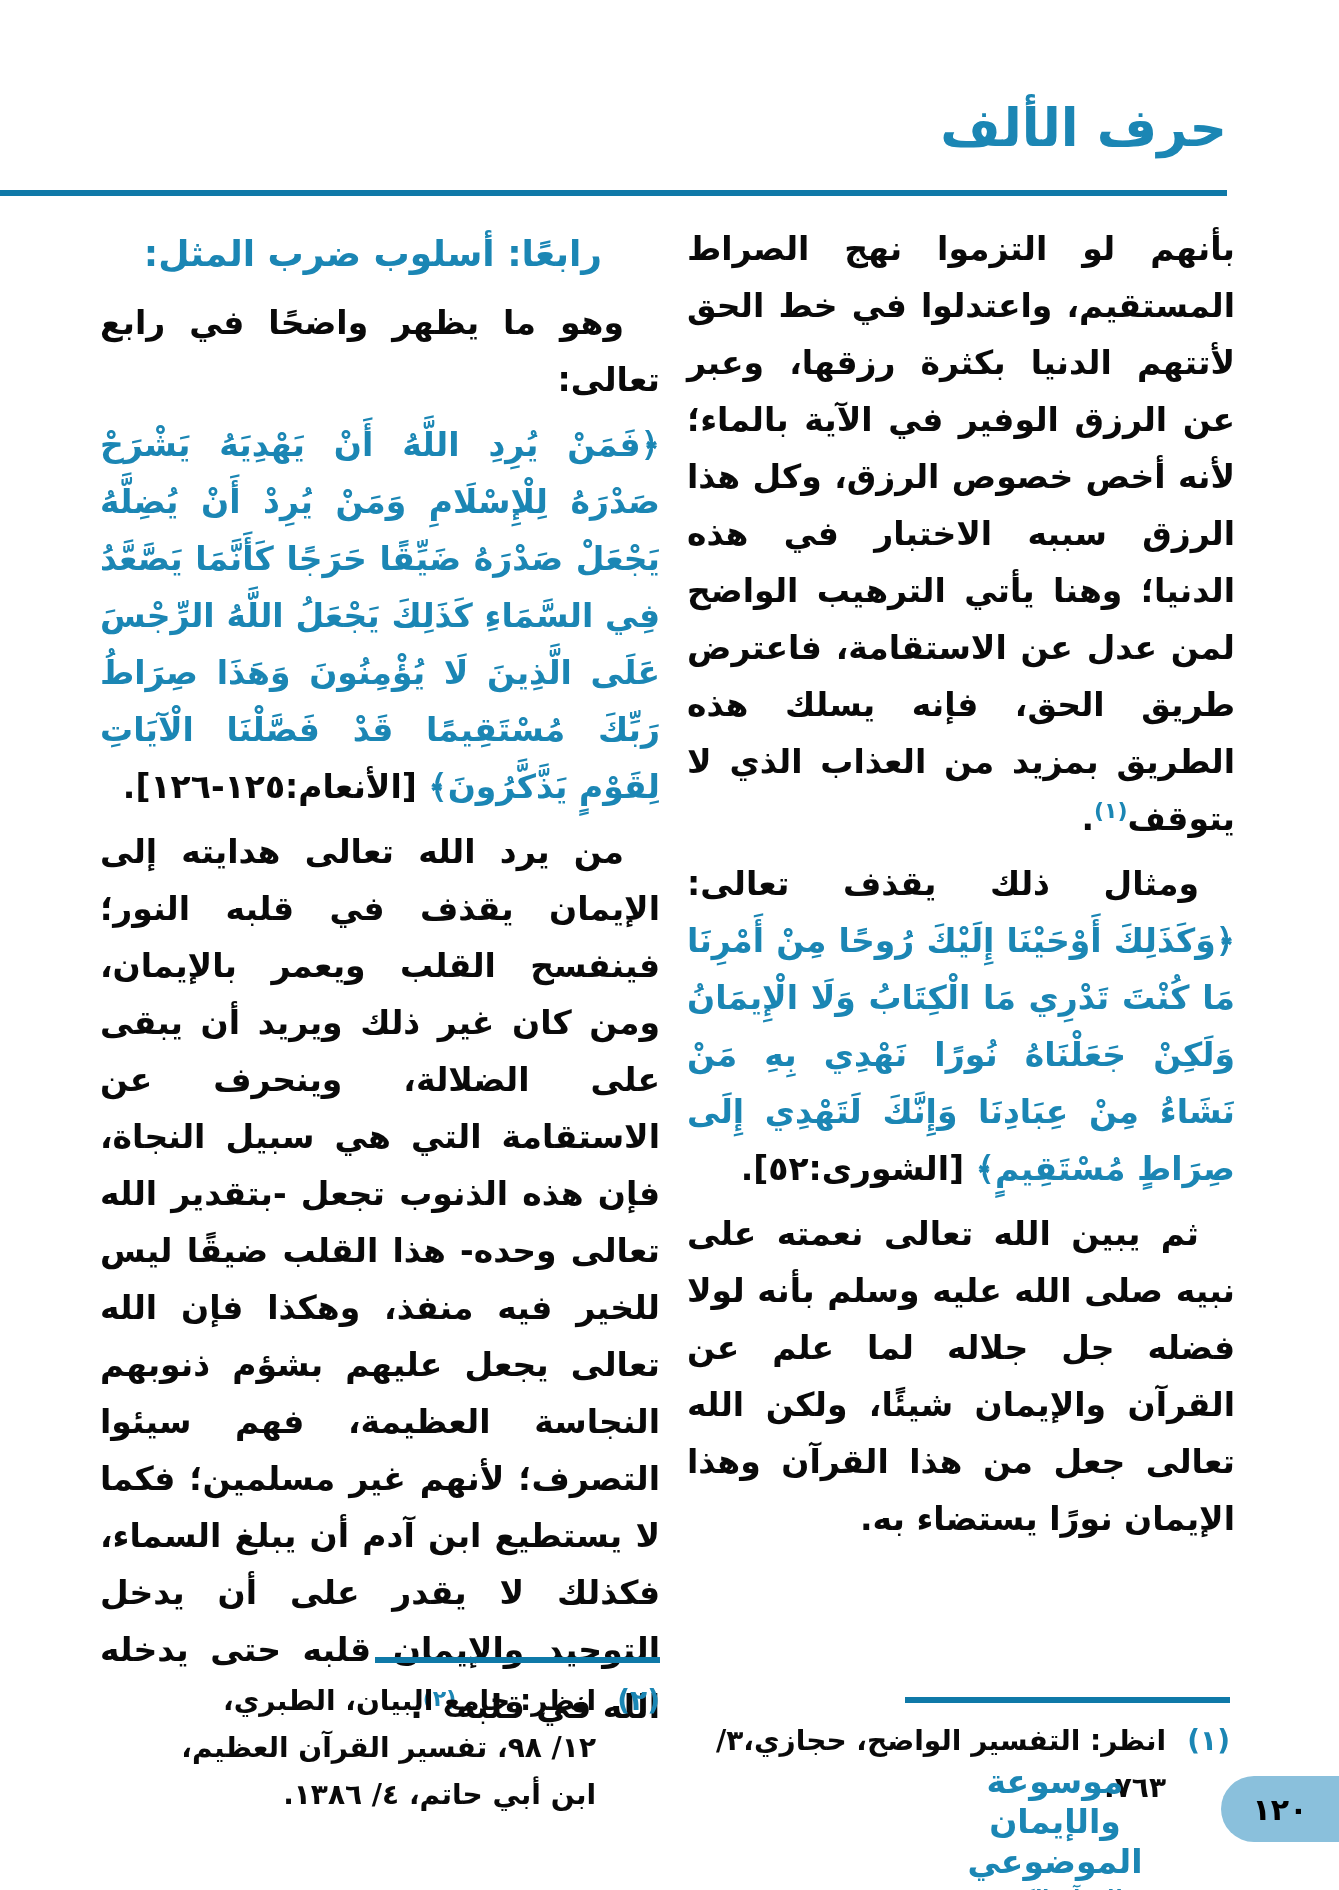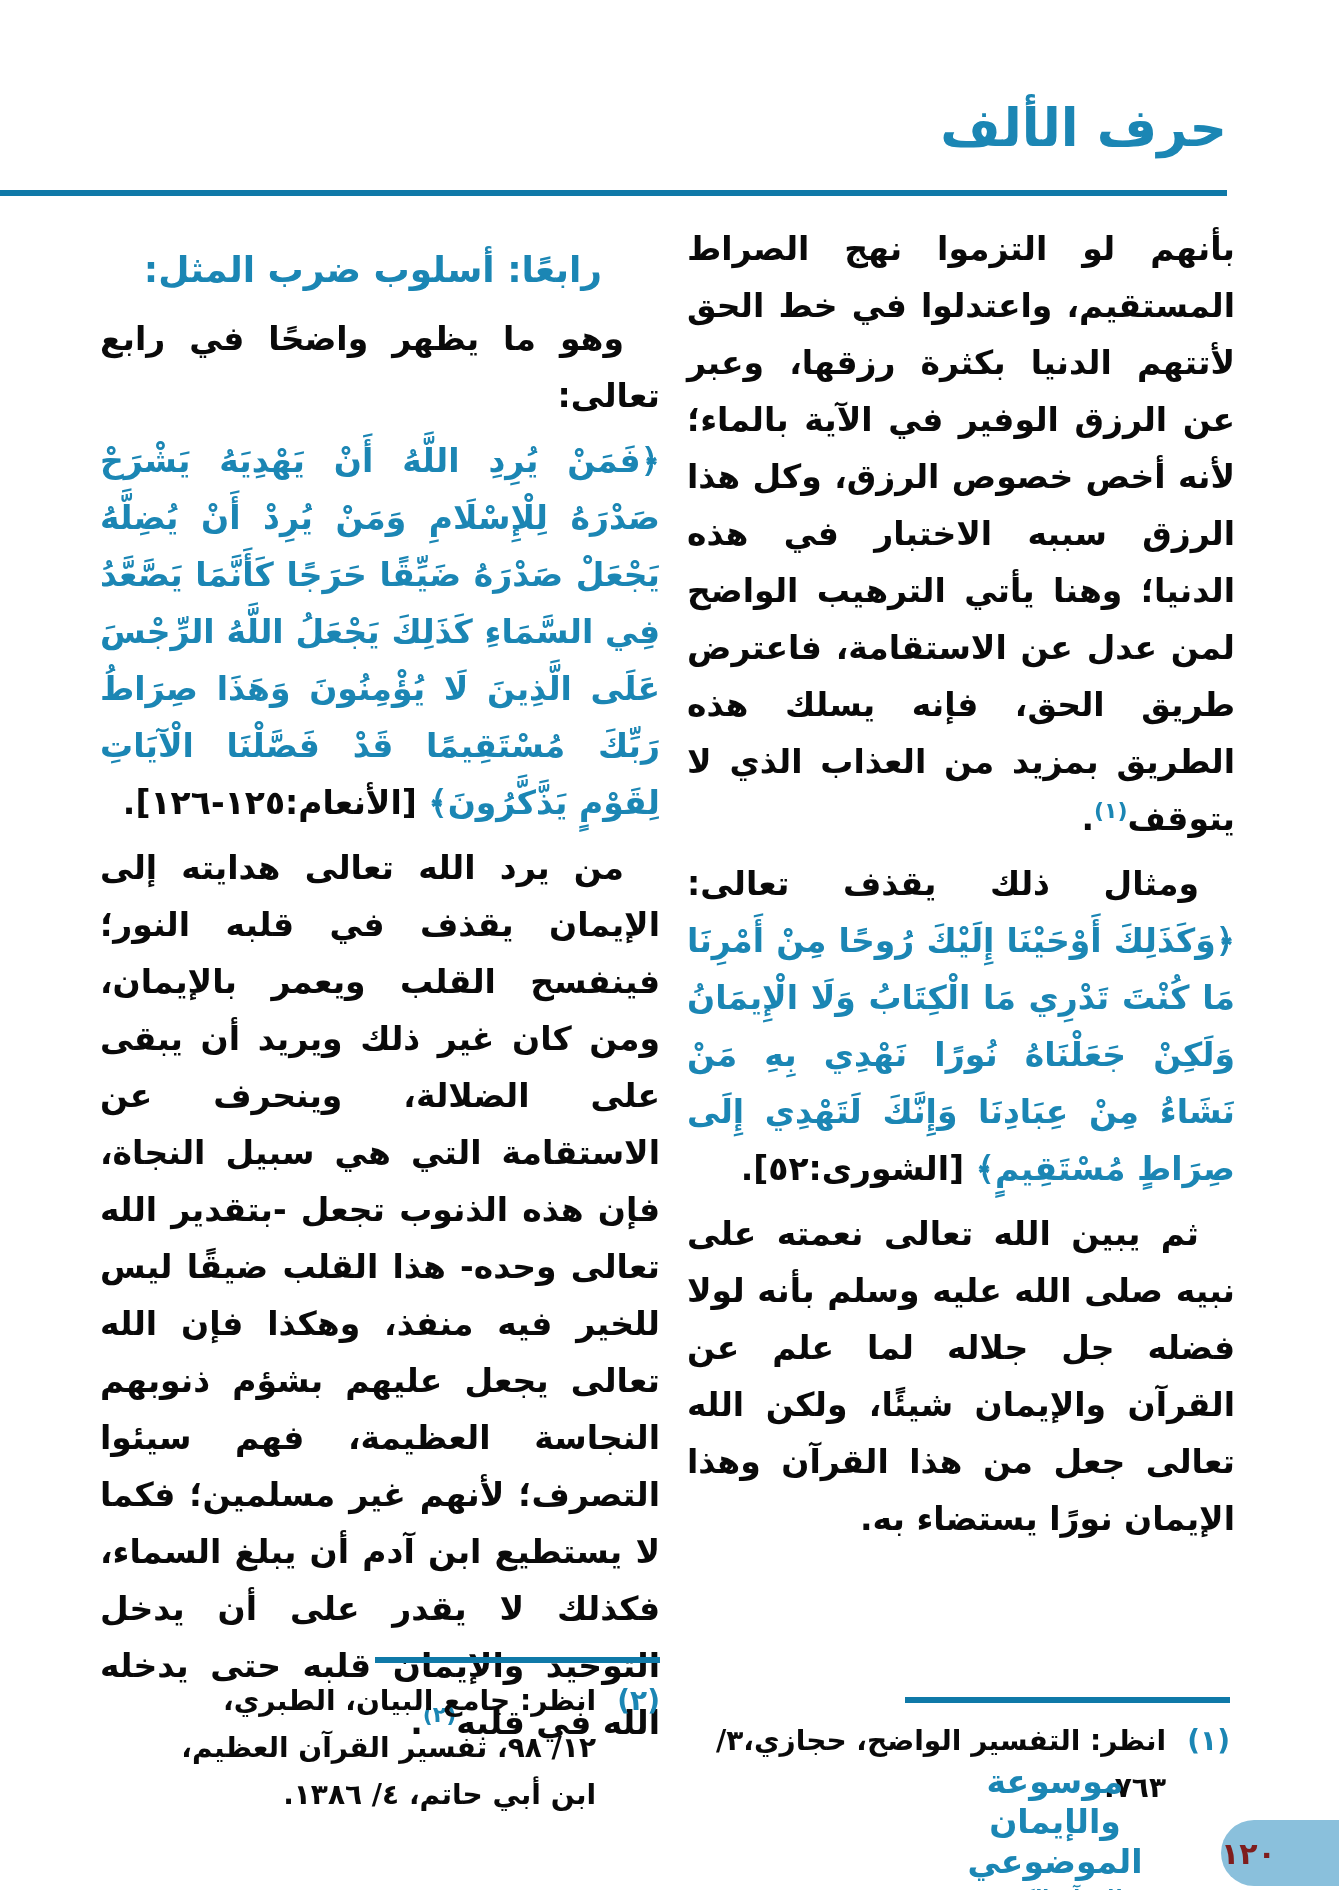--- a/index.html
+++ b/index.html
@@ -28,21 +28,21 @@
     position:absolute;top:178px;left:0;
     width:1227px;height:6px;background:var(--rule);
   }
   .col{
     position:absolute;
     font-size:33px;font-weight:bold;
     line-height:57px;
     text-align:justify;
   }
   .col-right{top:208px;right:104px;width:548px;}
-  .col-left{top:212px;right:679px;width:560px;}
+  .col-left{top:196px;right:679px;width:560px;}
   .para{margin:0 0 8px 0;text-indent:36px;}
   .para.no-indent{text-indent:0;}
   .heading{
     margin:16px 0 10px 0;
     font-size:36px;font-weight:bold;color:var(--accent);
     line-height:60px;
   }
   .indent-lg{text-indent:105px;}
   .indent-md{text-indent:58px;}
   .quran{color:var(--accent);}
@@ -59,26 +59,26 @@
   .fn-body{position:relative;padding-right:64px;text-align:right;}
   .fn-left .fn-body{width:420px;}
   .fn-marker{position:absolute;right:0;top:0;color:var(--accent);}
   .footer-logo{
     position:absolute;top:1750px;right:154px;width:260px;
     text-align:center;color:var(--accent);font-weight:bold;
   }
   .logo-line1{font-size:33px;line-height:40px;letter-spacing:-1px;}
   .logo-line2{font-size:20px;line-height:30px;}
   .page-badge{
-    position:absolute;top:1808px;right:0;
+    position:absolute;top:1764px;right:0;
     width:118px;height:66px;
     background:var(--badge);
     border-radius:33px 0 0 33px;
-    color:#7f1d1d;font-size:30px;font-weight:bold;
-    display:flex;align-items:center;justify-content:flex-end;
+    color:#000000;font-size:30px;font-weight:bold;
+    display:flex;align-items:center;justify-content:center;
   }
 </style>
 </head>
 <body>
 
 <div class="page">
 
   <div class="chapter-title">حرف الألف</div>
   <div class="header-rule"></div>
 

